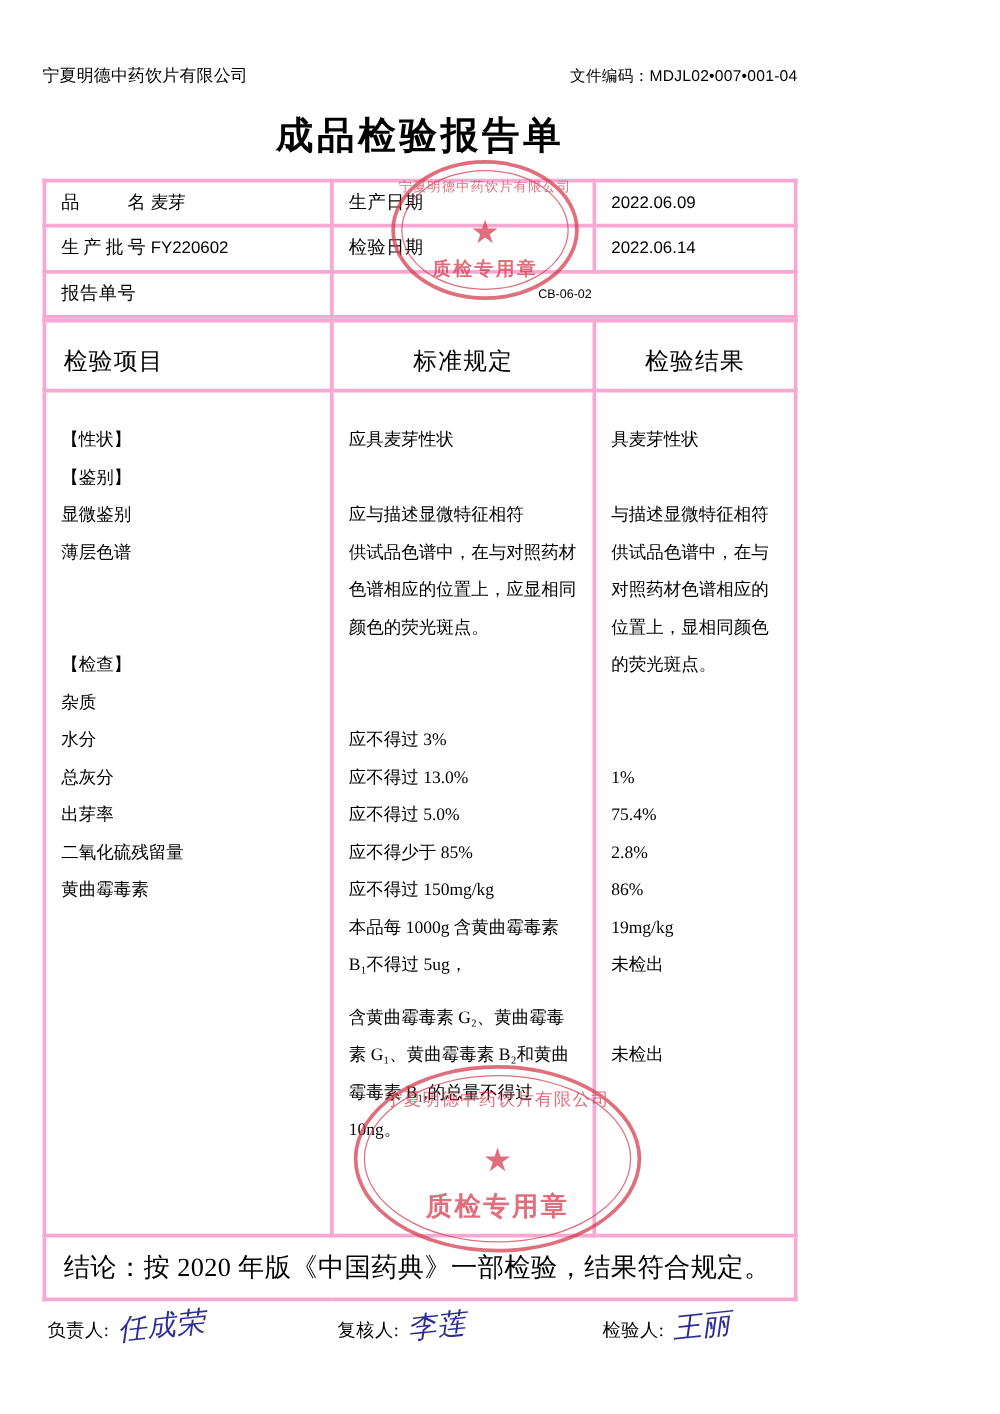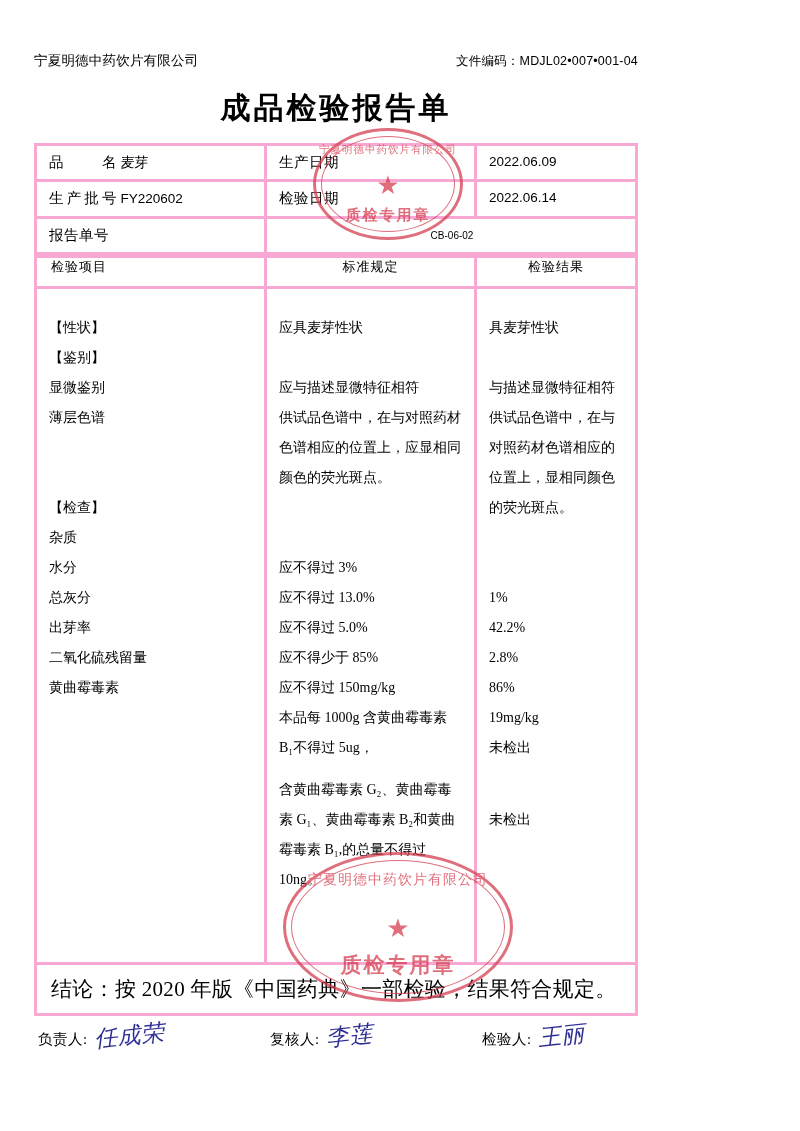--- a/index.html
+++ b/index.html
@@ -78,22 +78,22 @@
     font-family: "Liberation Sans", sans-serif;
     font-size: 13.5px;
   }
   td.info-l { width: 230px; height: 31px; }
   td.info-m { width: 210px; }
   td.info-r { }
 
   
   .colhead {
     text-align: center;
-    font-size: 13px;
-    padding: 0 0 9px 0;
+    font-size: 19px;
+    padding: 18px 0 9px 0;
     letter-spacing: 1px;
   }
   .colhead.left { text-align: left; padding-left: 14px; }
 
   
   .results td { border: 1px solid #000; }
   .rescol {
     padding: 0 12px;
     font-size: 14px;
     line-height: 30px;
@@ -302,21 +302,21 @@
 
       <td>
         <div class="rescol" style="padding-top:24px;">
           <div>具麦芽性状</div>
           <div style="height:30px;"></div>
           <div>与描述显微特征相符</div>
           <div class="multi">供试品色谱中，在与对照药材色谱相应的位置上，显相同颜色的荧光斑点。</div>
           <div style="height:30px;"></div>
           <div style="height:30px;"></div>
           <div>1%</div>
-          <div>42.2%</div>
+          <div>75.4%</div>
           <div>2.8%</div>
           <div>86%</div>
           <div>19mg/kg</div>
           <div>未检出</div>
           <div style="height:42px;"></div>
           <div>未检出</div>
         </div>
       </td>
     </tr>
     <tr>

